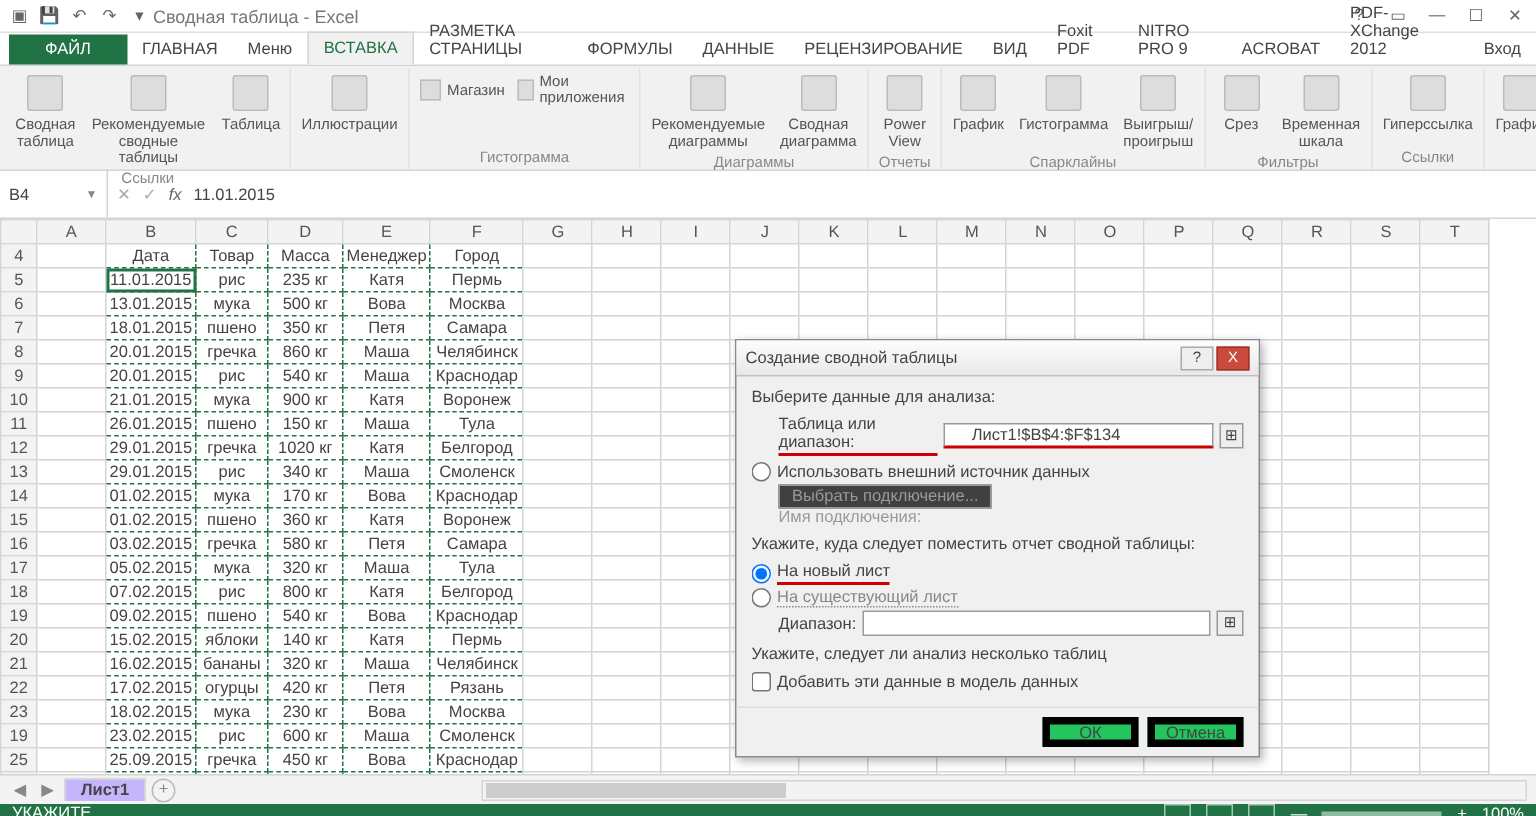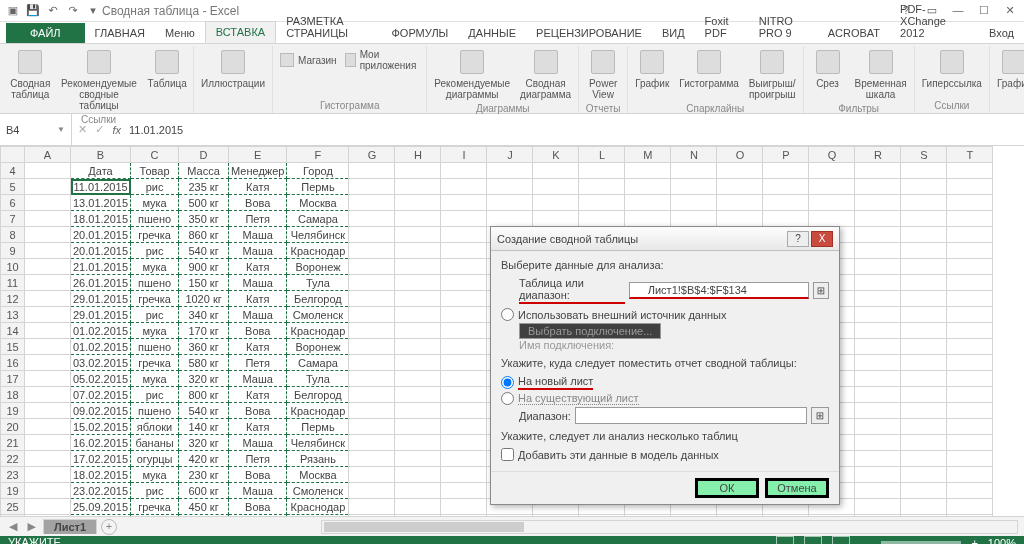--- a/index.html
+++ b/index.html
@@ -32,21 +32,21 @@
 .fxbar .fx{font-style:italic;color:#666}
 .grid-wrap{position:relative;height:370px;overflow:hidden;background:#fff}
 .gtable{border-collapse:collapse;table-layout:fixed}
 .gtable th,.gtable td{border:1px solid #d4d4d4;height:16px;font-size:11px;text-align:center;padding:0 2px;overflow:hidden;white-space:nowrap}
 .gtable th{background:#f3f3f3;font-weight:normal;color:#555}
 .gtable .rowhdr{background:#f3f3f3;width:24px;color:#555}
 .marching{border:1px dashed #217346!important}
 .colA{width:46px}.colB{width:56px}.colC{width:48px}.colD{width:50px}.colE{width:56px}.colF{width:62px}.colrest{width:46px}
 .sheet-tabs{height:20px;background:#f3f3f3;border-top:1px solid #d4d4d4;display:flex;align-items:center;padding:0 6px;gap:4px}
 .sheet-tabs .nav{color:#888;cursor:pointer;padding:0 3px}
-.sheet-tabs .stab{background:#a3a3a3;border:1px solid #d4d4d4;border-bottom:none;padding:1px 10px;font-size:11px;font-weight:bold}
+.sheet-tabs .stab{background:#c4b5fd;border:1px solid #d4d4d4;border-bottom:none;padding:1px 10px;font-size:11px;font-weight:bold}
 .sheet-tabs .add{width:16px;height:16px;border:1px solid #bbb;border-radius:50%;text-align:center;line-height:13px;color:#888;cursor:pointer}
 .hscroll{flex:1;height:14px;margin-left:200px;position:relative;background:#f3f3f3;border:1px solid #d4d4d4}
 .hscroll .thumb{position:absolute;left:2px;top:1px;width:200px;height:10px;background:#cdcdcd}
 .status{height:32px;background:#217346;display:flex;align-items:flex-start;padding:0 8px;color:#fff}
 .status span{color:#fff;font-size:11px}
 .status .right{margin-left:auto;display:flex;gap:10px;align-items:center}
 .status .viewbtn{width:18px;height:14px;border:1px solid #fff;opacity:.6}
 .status .zoom{width:80px;height:4px;background:#fff;opacity:.5}
 
 .dialog{position:absolute;left:490px;top:226px;width:350px;background:#f0f0f0;border:1px solid #8a8a8a;box-shadow:2px 2px 6px rgba(0,0,0,.3)}
@@ -58,21 +58,21 @@
 .dialog .dbody .sec{margin-bottom:6px}
 .dialog .dbody label{display:flex;align-items:center;gap:4px;margin:2px 0;font-size:11px}
 .dialog .dbody .indent{margin-left:18px}
 .dialog .dbody .tfield{display:flex;align-items:center;gap:4px;margin:2px 0 4px 18px}
 .dialog .dbody .tfield input[type=text]{flex:1;border:1px solid #999;height:17px;padding:0 18px;font-size:11px}
 .dialog .dbody .underline{border-bottom:2px solid #c00;padding-bottom:1px}
 .dialog .dbody .picker{width:18px;height:17px;border:1px solid #999;background:#eee;font-size:10px;text-align:center;line-height:15px;cursor:pointer}
 .dialog .dbody button{padding:1px 8px;font-size:11px;border:1px solid #999;background:#404040;cursor:pointer}
 .dialog .dbody button:disabled{color:#999}
 .dialog .dfoot{display:flex;justify-content:flex-end;gap:6px;padding:6px 10px;border-top:1px solid #ddd}
-.dialog .dfoot button{min-width:64px;height:20px;border:3px solid #000000;background:#86efac;cursor:pointer;font-size:11px}
+.dialog .dfoot button{min-width:64px;height:20px;border:5px solid #000000;background:#22c55e;cursor:pointer;font-size:11px}
 .dotted{color:#888;border-bottom:1px dotted #888}
 .selcell{outline:2px solid #217346;outline-offset:-2px}
 </style>
 </head>
 <body>
 
 <div class="titlebar">
   <div class="qat">
     <span>▣</span>
     <span>💾</span>

